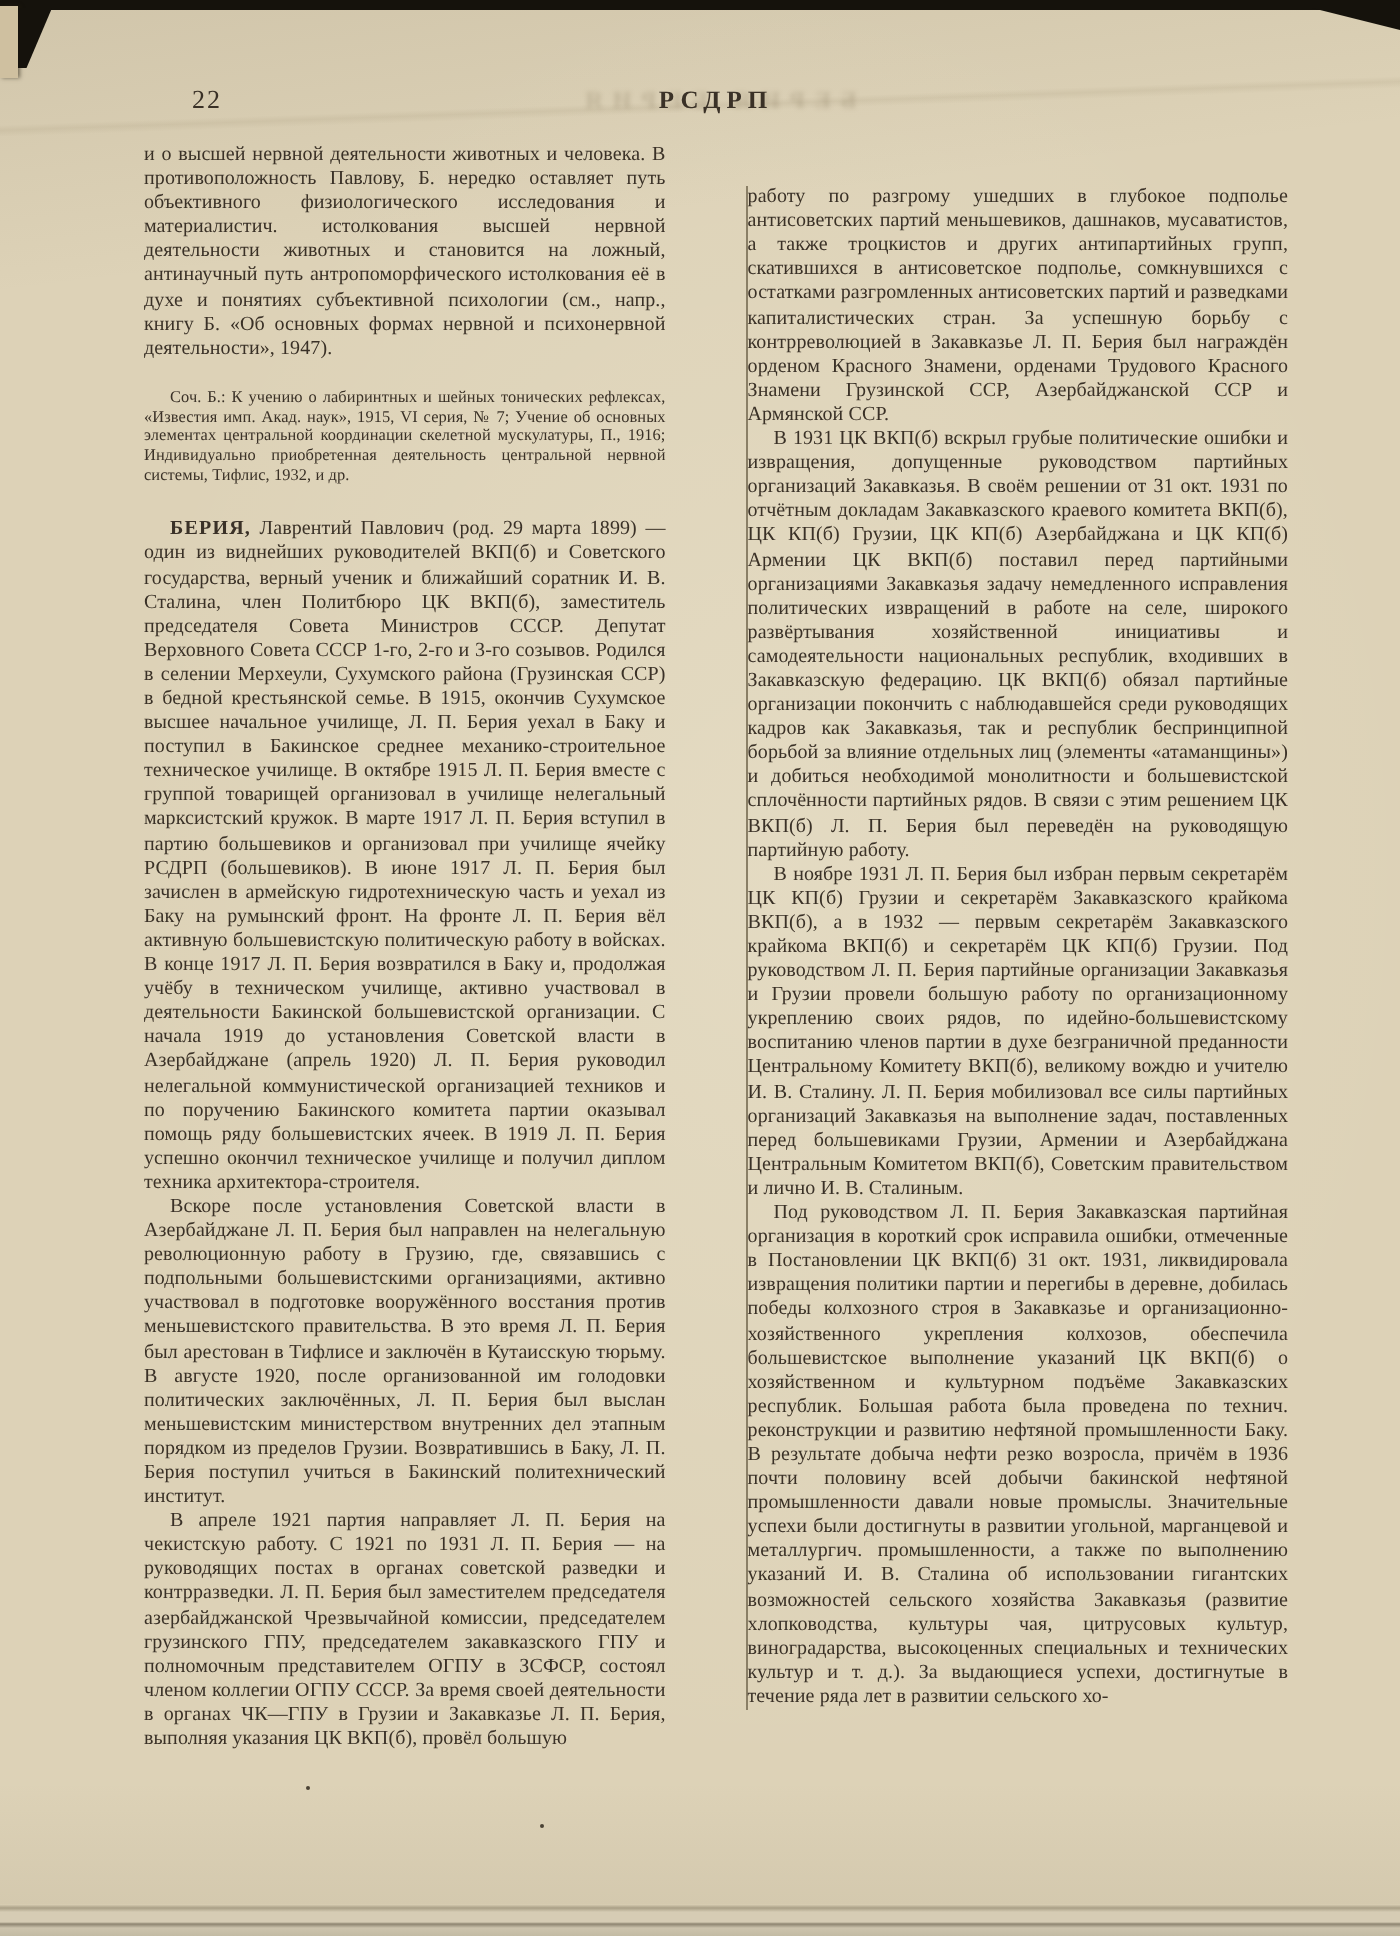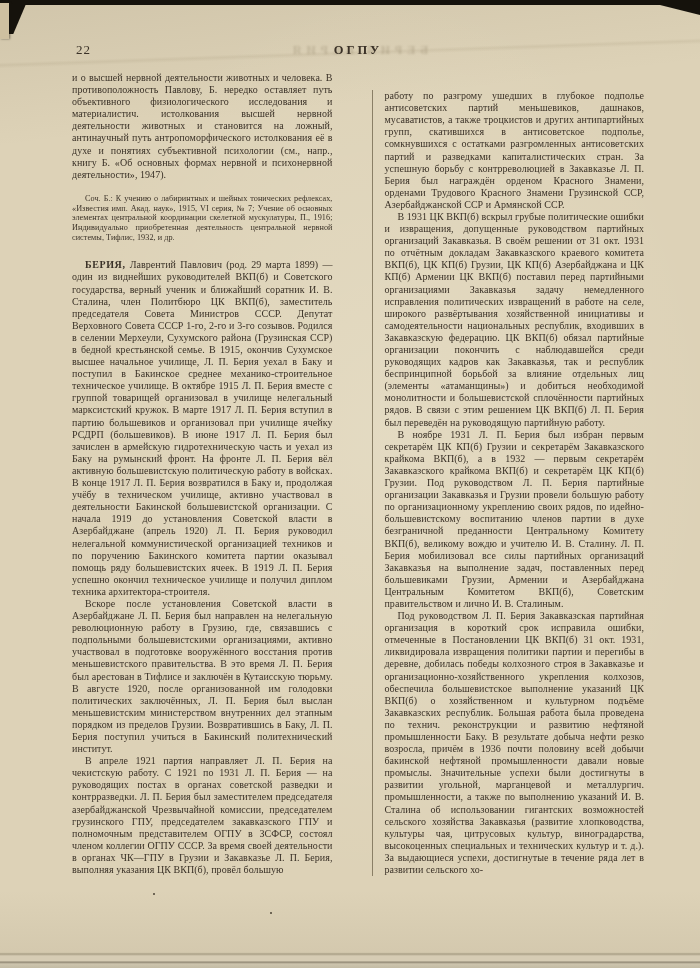--- a/index.html
+++ b/index.html
@@ -28,34 +28,34 @@
   }
   .crease{position:absolute;left:0;top:38px;width:700px;height:30px;
     background:linear-gradient(178deg, rgba(255,250,235,0) 45%, rgba(150,136,104,.14) 50%, rgba(255,250,235,0) 56%);}
   .speck{position:absolute;width:2px;height:2px;background:#4a4234;border-radius:50%;}
   .speck.s1{left:153px;top:893px;}
   .speck.s2{left:270px;top:912px;}
 
   
   .content{position:absolute;left:72px;top:38px;width:572px;color:#3a3127;}
   .header{position:relative;height:24px;}
-  .page-number{position:absolute;left:4px;top:4px;font-size:13px;letter-spacing:1px;}
+  .page-number{position:absolute;left:24px;top:4px;font-size:13px;letter-spacing:1px;}
   .running-title{
     position:absolute;left:50%;top:5px;transform:translateX(-50%);
     font-size:12.5px;font-weight:bold;letter-spacing:3px;z-index:2;white-space:nowrap;
   }
   .ghost{
     position:absolute;left:50%;top:5px;transform:translateX(-50%) scaleX(-1);
     font-size:12px;font-weight:bold;letter-spacing:5px;white-space:nowrap;
     color:#76684c;opacity:.26;filter:blur(1.2px);z-index:1;
   }
-  .cols{display:flex;margin-top:10px;align-items:flex-end;gap:29px;}
+  .cols{display:flex;margin-top:10px;align-items:center;gap:29px;}
   .col{width:286px;box-sizing:border-box;text-align:justify;}
   .col-left{padding-right:11px;}
-  .col-right{padding-left:11px;border-left:1px solid #8a7f66;}
+  .col-right{border-left:1px solid #8a7f66;}
   .col p{margin:0;font-size:10px;line-height:12.1px;letter-spacing:.05px;}
   .col p.small{font-size:8.2px;line-height:9.7px;margin-top:13px;}
   .col p.entry{margin-top:17px;}
   .col p.indent{text-indent:13px;}
   .col p b{letter-spacing:.6px;}
 </style>
 </head>
 <body>
 
 <div class="scan">
@@ -64,21 +64,21 @@
   <div class="corner-black-left"></div>
   <div class="corner-black-right"></div>
   <div class="crease"></div>
   <div class="speck s1"></div>
   <div class="speck s2"></div>
 
   <div class="content">
     <div class="header">
       <span class="page-number">22</span>
       <span class="ghost">БЕРИЯ    БЕРИЯ</span>
-      <span class="running-title">ОГПУ</span>
+      <span class="running-title">РСДРП</span>
     </div>
     <div class="cols">
       <div class="col col-left">
           <p class="body">и о высшей нервной деятельности животных и человека. В противоположность Павлову, Б. нередко оставляет путь объективного физиологического исследования и материалистич. истолкования высшей нервной деятельности животных и становится на ложный, антинаучный путь антропоморфического истолкования её в духе и понятиях субъективной психологии (см., напр., книгу Б. «Об основных формах нервной и психонервной деятельности», 1947).</p>
           <p class="small indent">Соч. Б.: К учению о лабиринтных и шейных тонических рефлексах, «Известия имп. Акад. наук», 1915, VI серия, № 7; Учение об основных элементах центральной координации скелетной мускулатуры, П., 1916; Индивидуально приобретенная деятельность центральной нервной системы, Тифлис, 1932, и др.</p>
           <p class="entry indent"><b>БЕРИЯ,</b> Лаврентий Павлович (род. 29 марта 1899) — один из виднейших руководителей ВКП(б) и Советского государства, верный ученик и ближайший соратник И. В. Сталина, член Политбюро ЦК ВКП(б), заместитель председателя Совета Министров СССР. Депутат Верховного Совета СССР 1-го, 2-го и 3-го созывов. Родился в селении Мерхеули, Сухумского района (Грузинская ССР) в бедной крестьянской семье. В 1915, окончив Сухумское высшее начальное училище, Л. П. Берия уехал в Баку и поступил в Бакинское среднее механико-строительное техническое училище. В октябре 1915 Л. П. Берия вместе с группой товарищей организовал в училище нелегальный марксистский кружок. В марте 1917 Л. П. Берия вступил в партию большевиков и организовал при училище ячейку РСДРП (большевиков). В июне 1917 Л. П. Берия был зачислен в армейскую гидротехническую часть и уехал из Баку на румынский фронт. На фронте Л. П. Берия вёл активную большевистскую политическую работу в войсках. В конце 1917 Л. П. Берия возвратился в Баку и, продолжая учёбу в техническом училище, активно участвовал в деятельности Бакинской большевистской организации. С начала 1919 до установления Советской власти в Азербайджане (апрель 1920) Л. П. Берия руководил нелегальной коммунистической организацией техников и по поручению Бакинского комитета партии оказывал помощь ряду большевистских ячеек. В 1919 Л. П. Берия успешно окончил техническое училище и получил диплом техника архитектора-строителя.</p>
           <p class="body indent">Вскоре после установления Советской власти в Азербайджане Л. П. Берия был направлен на нелегальную революционную работу в Грузию, где, связавшись с подпольными большевистскими организациями, активно участвовал в подготовке вооружённого восстания против меньшевистского правительства. В это время Л. П. Берия был арестован в Тифлисе и заключён в Кутаисскую тюрьму. В августе 1920, после организованной им голодовки политических заключённых, Л. П. Берия был выслан меньшевистским министерством внутренних дел этапным порядком из пределов Грузии. Возвратившись в Баку, Л. П. Берия поступил учиться в Бакинский политехнический институт.</p>
           <p class="body indent">В апреле 1921 партия направляет Л. П. Берия на чекистскую работу. С 1921 по 1931 Л. П. Берия — на руководящих постах в органах советской разведки и контрразведки. Л. П. Берия был заместителем председателя азербайджанской Чрезвычайной комиссии, председателем грузинского ГПУ, председателем закавказского ГПУ и полномочным представителем ОГПУ в ЗСФСР, состоял членом коллегии ОГПУ СССР. За время своей деятельности в органах ЧК—ГПУ в Грузии и Закавказье Л. П. Берия, выполняя указания ЦК ВКП(б), провёл большую</p>
         </div>
       <div class="col col-right">

